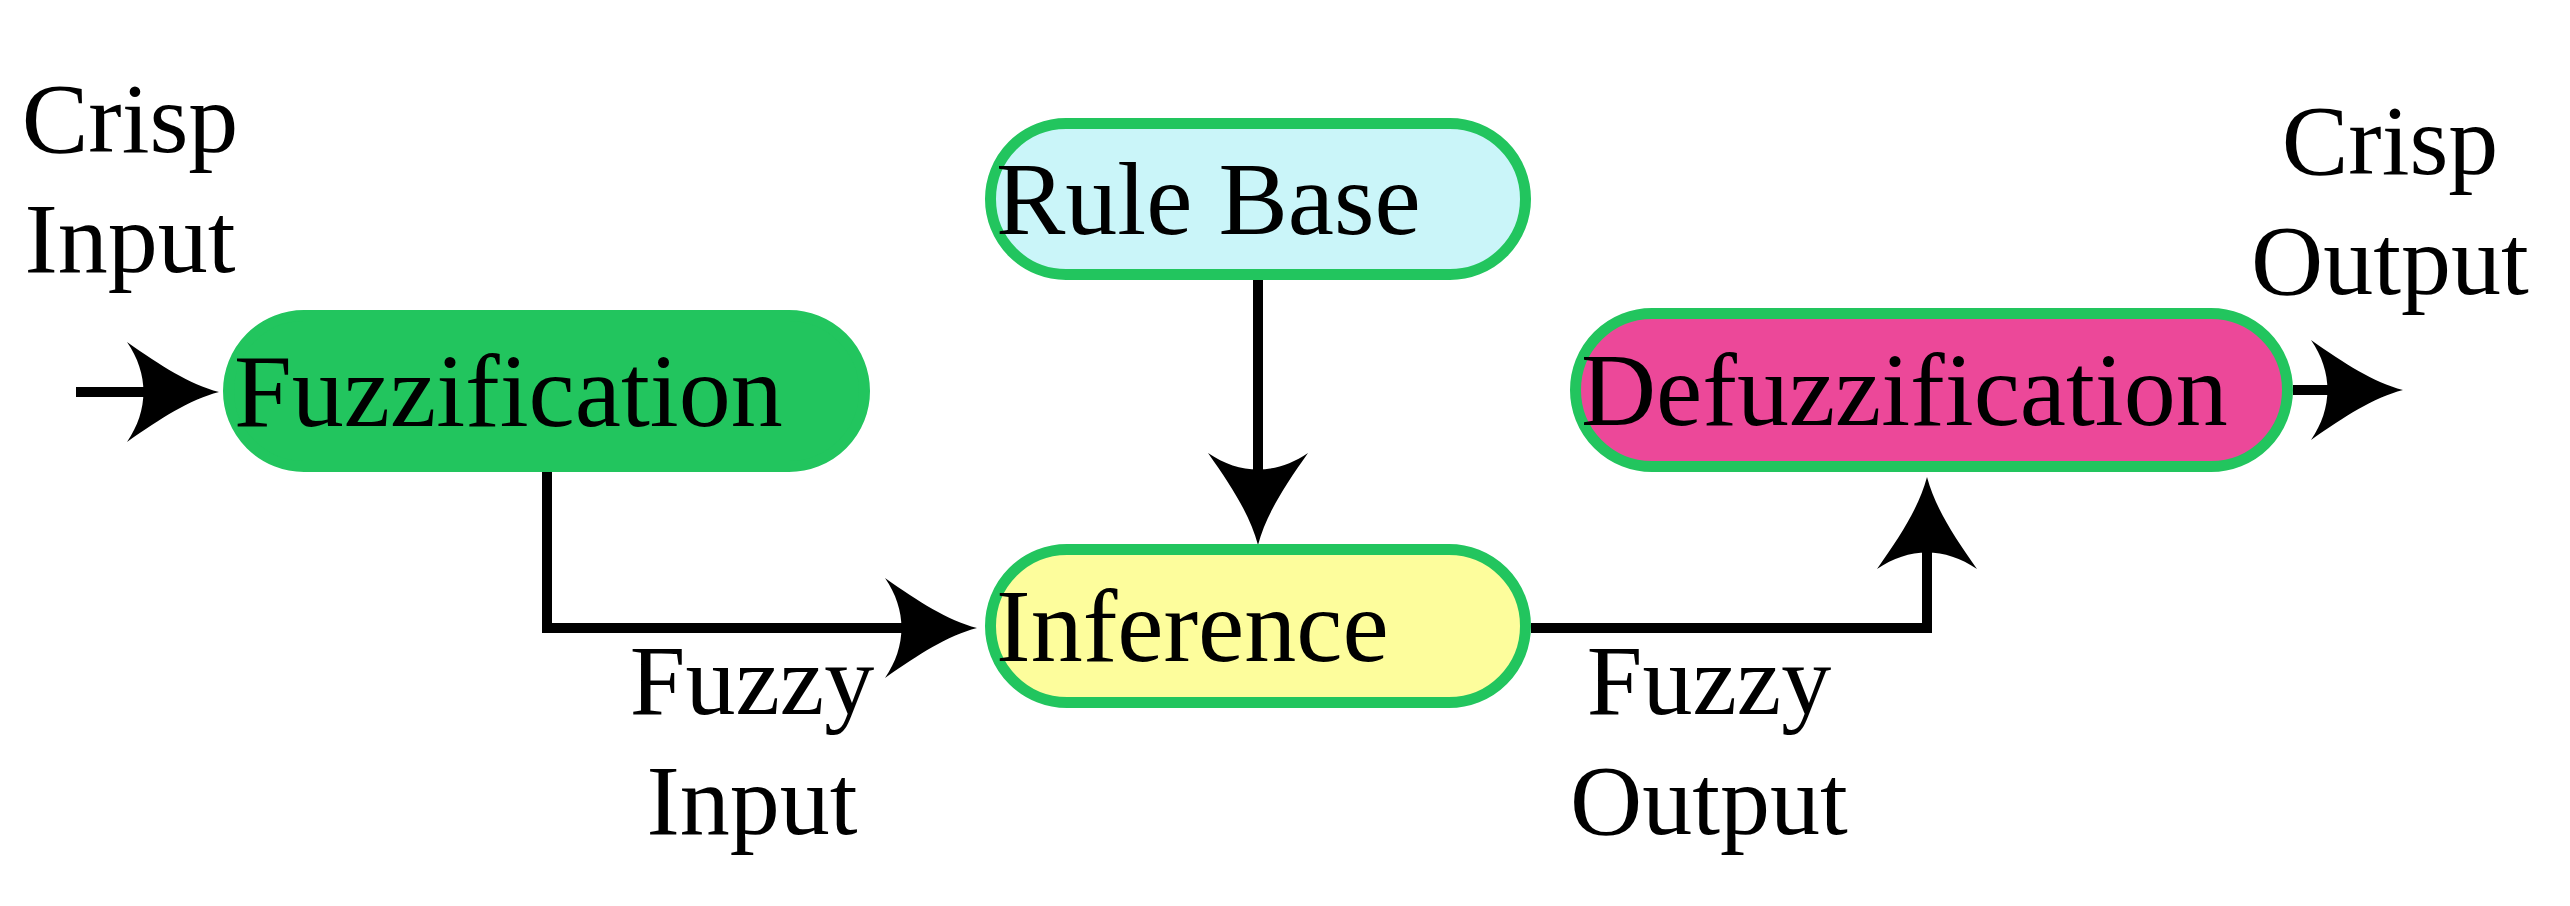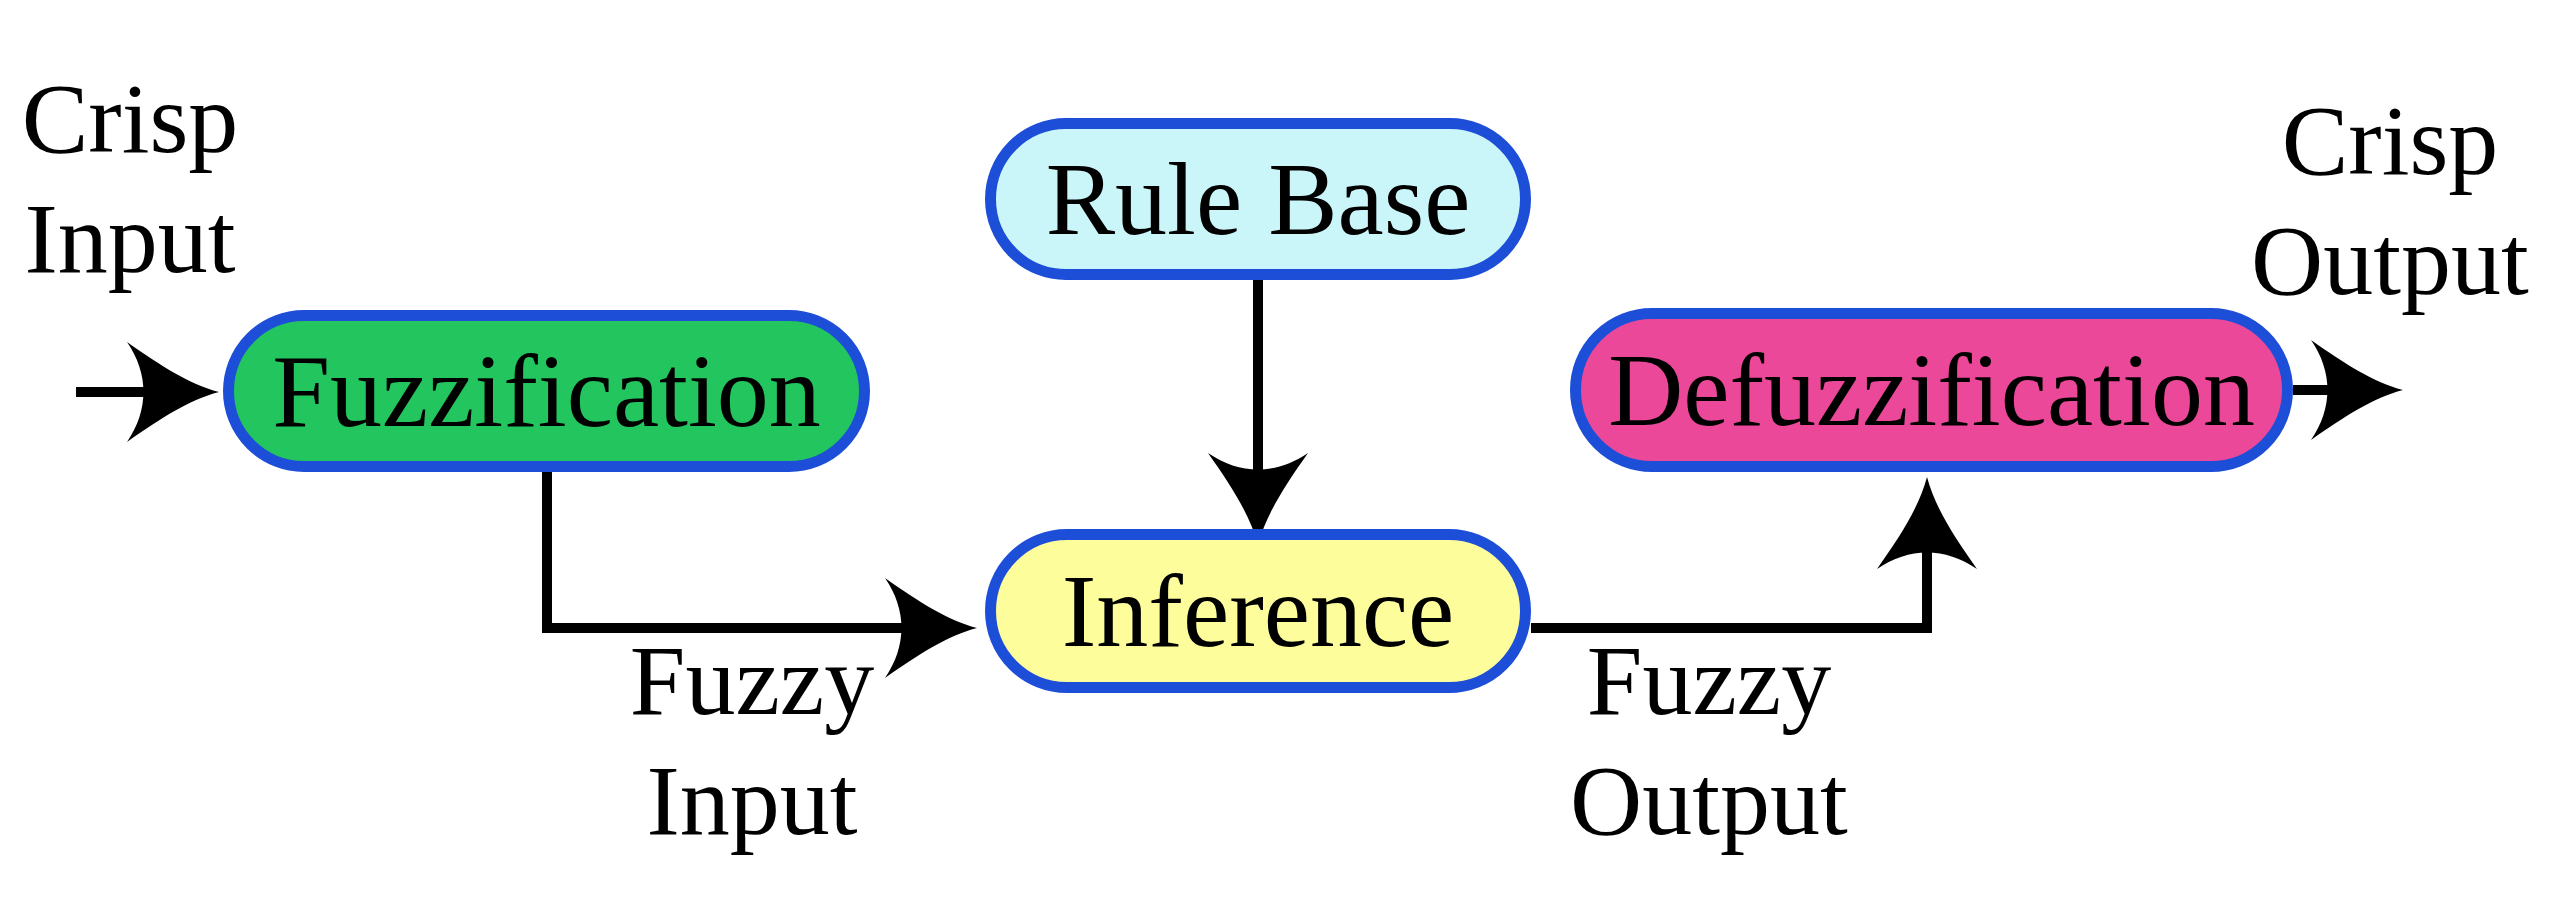--- a/index.html
+++ b/index.html
@@ -29,31 +29,30 @@
     stroke-linejoin: miter;
     stroke-linecap: butt;
   }
   .head {
     fill: #000000;
     stroke: none;
   }
   .node {
     position: absolute;
     box-sizing: border-box;
-    border: 11px solid #1d4ed8;
+    border: 11px solid #22c55e;
     display: flex;
     align-items: center;
-    justify-content: center;
     font-size: 104px;
     line-height: 1;
     white-space: nowrap;
   }
   #node-fuzzification   { left: 223px;  top: 310px; width: 647px; height: 162px; border-radius: 81px; }
   #node-rule-base       { left: 985px;  top: 118px; width: 546px; height: 162px; border-radius: 81px; }
-  #node-inference       { left: 985px;  top: 529px; width: 546px; height: 164px; border-radius: 82px; }
+  #node-inference       { left: 985px;  top: 544px; width: 546px; height: 164px; border-radius: 82px; }
   #node-defuzzification { left: 1570px; top: 308px; width: 723px; height: 164px; border-radius: 82px; }
 
   .flabel {
     position: absolute;
     font-size: 100px;
     line-height: 120px;
     text-align: center;
     white-space: nowrap;
   }
   #label-crisp-input  { left: 0px;    top: 59px;  width: 260px; }

